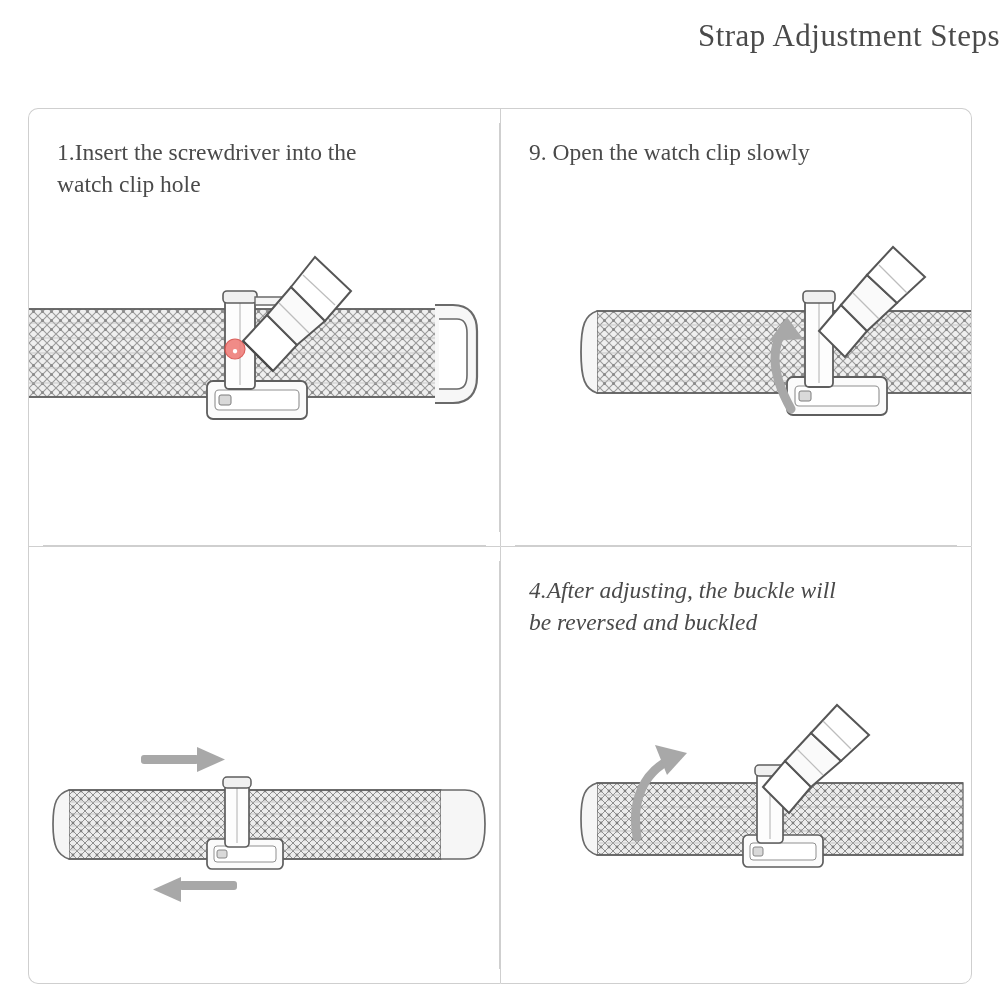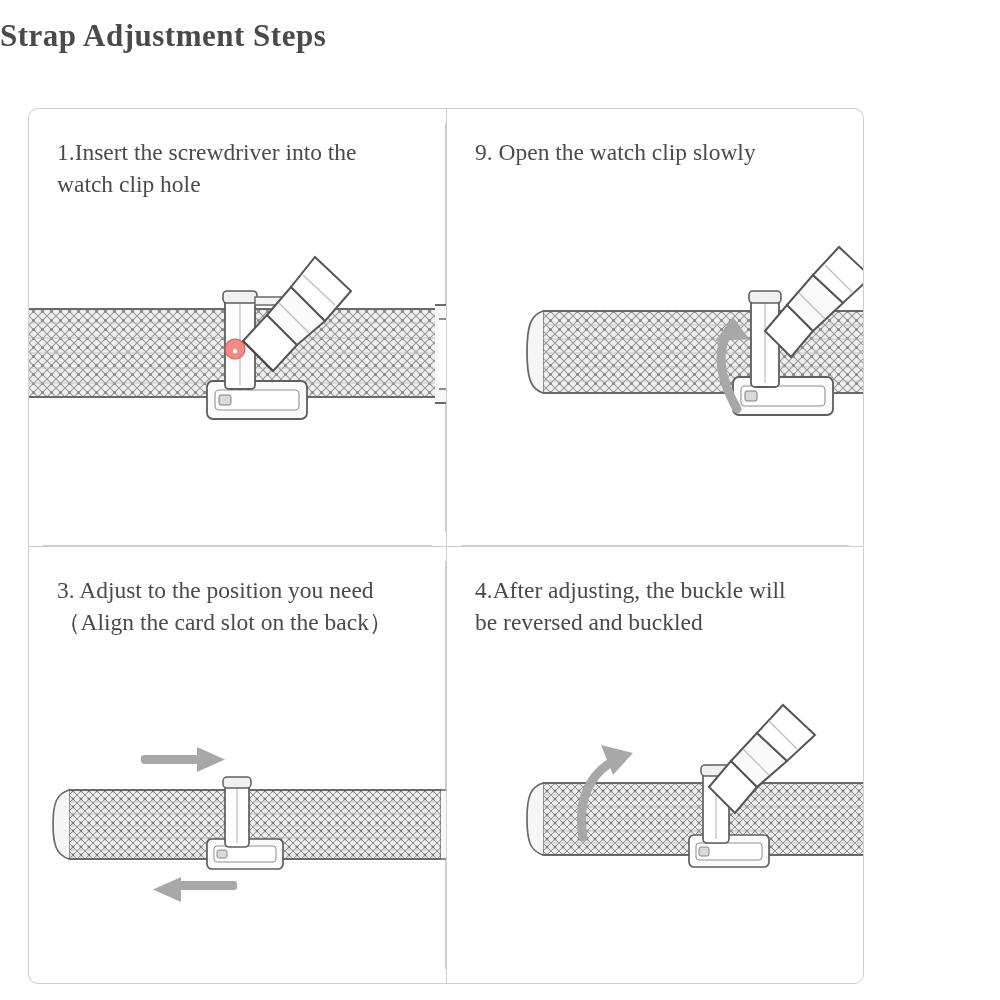--- a/index.html
+++ b/index.html
@@ -9,50 +9,50 @@
   }
   body {
     width: 1000px;
     height: 1000px;
     font-family: "Liberation Serif", serif;
     color: #3a3a3a;
     overflow: hidden;
     position: relative;
   }
   #page-title {
-    text-align: left;
+    text-align: right;
     font-size: 31px;
-    font-weight: 700;
+    font-weight: 400;
     color: #4a4a4a;
     letter-spacing: 0.5px;
     margin: 18px 0 0 0;
     font-family: "Liberation Serif", serif;
   }
   .grid {
     position: absolute;
     left: 28px;
     top: 108px;
-    width: 836px;
+    width: 944px;
     height: 876px;
     display: grid;
     grid-template-columns: 1fr 1fr;
     grid-template-rows: 1fr 1fr;
   }
   .cell {
     position: relative;
     border: 1px solid #cfcfcf;
     box-sizing: border-box;
     overflow: hidden;
     background: #fff;
   }
   
   .cell.tl { border-radius: 10px 0 0 0; border-right: none; border-bottom: none; }
   .cell.tr { border-radius: 0 10px 0 0; border-bottom: none; }
   .cell.bl { border-radius: 0 0 0 10px; border-right: none; }
-  .cell.br { border-radius: 0 0 10px 0; }
+  .cell.br { border-radius: 0 0 10px 0; font-style: italic; }
   .cell .divider-v {
     position: absolute;
     top: 14px; bottom: 14px; right: 0;
     width: 1px; background: #cfcfcf;
   }
   .cell .divider-h {
     position: absolute;
     left: 14px; right: 14px; bottom: 0;
     height: 1px; background: #cfcfcf;
   }
@@ -195,22 +195,20 @@
         <g fill="none">
           <path d="M290,300 C272,268 268,240 284,218" stroke="#a8a8a8" stroke-width="9" stroke-linecap="round"></path>
           <path d="M268,232 L286,208 L302,230 Z" fill="#a8a8a8" stroke="none"></path>
         </g>
       </svg>
     </div>
   </div>
 
   <div class="cell bl">
     <div class="divider-v"></div>
-    <div class="caption">3. Adjust to the position you need
-（Align the card slot on the back）</div>
     <div class="art">
       <svg width="472" height="438" viewBox="0 0 472 438" xmlns="http://www.w3.org/2000/svg">
         <defs>
           <pattern id="mesh3" width="8" height="8" patternUnits="userSpaceOnUse">
             <rect width="8" height="8" fill="#ececec"></rect>
             <path d="M0 0 L8 8 M8 0 L0 8" stroke="#8f8f8f" stroke-width="1" fill="none"></path>
             <circle cx="4" cy="4" r="1.4" fill="#7e7e7e"></circle>
           </pattern>
         </defs>
 

